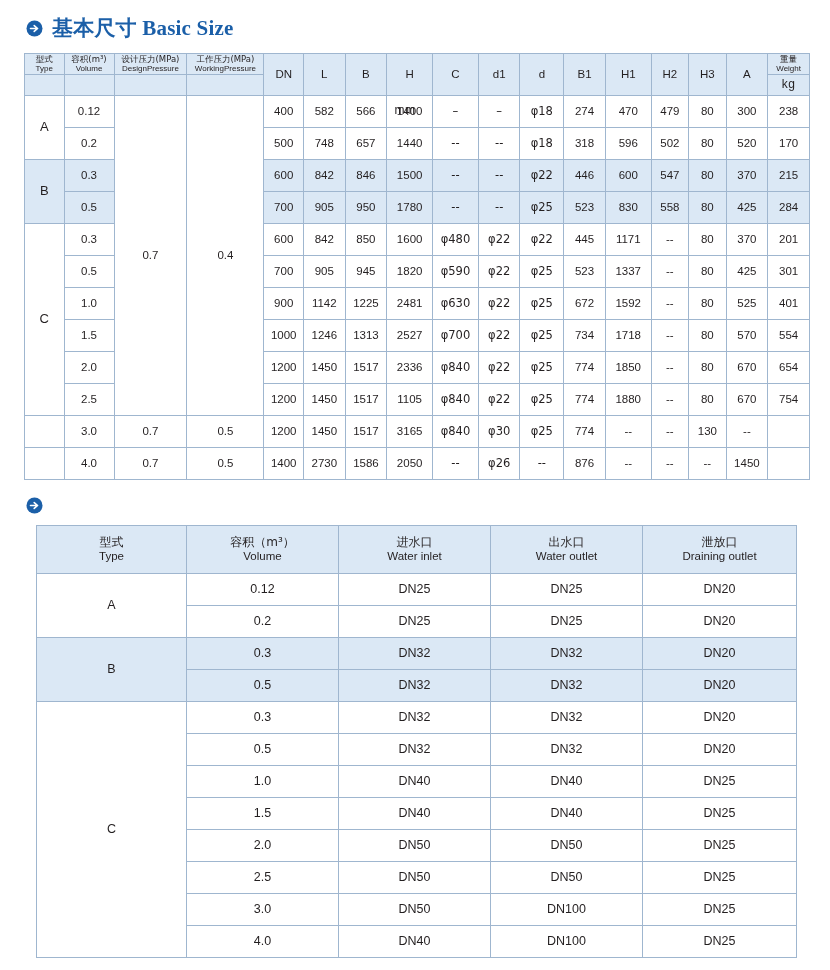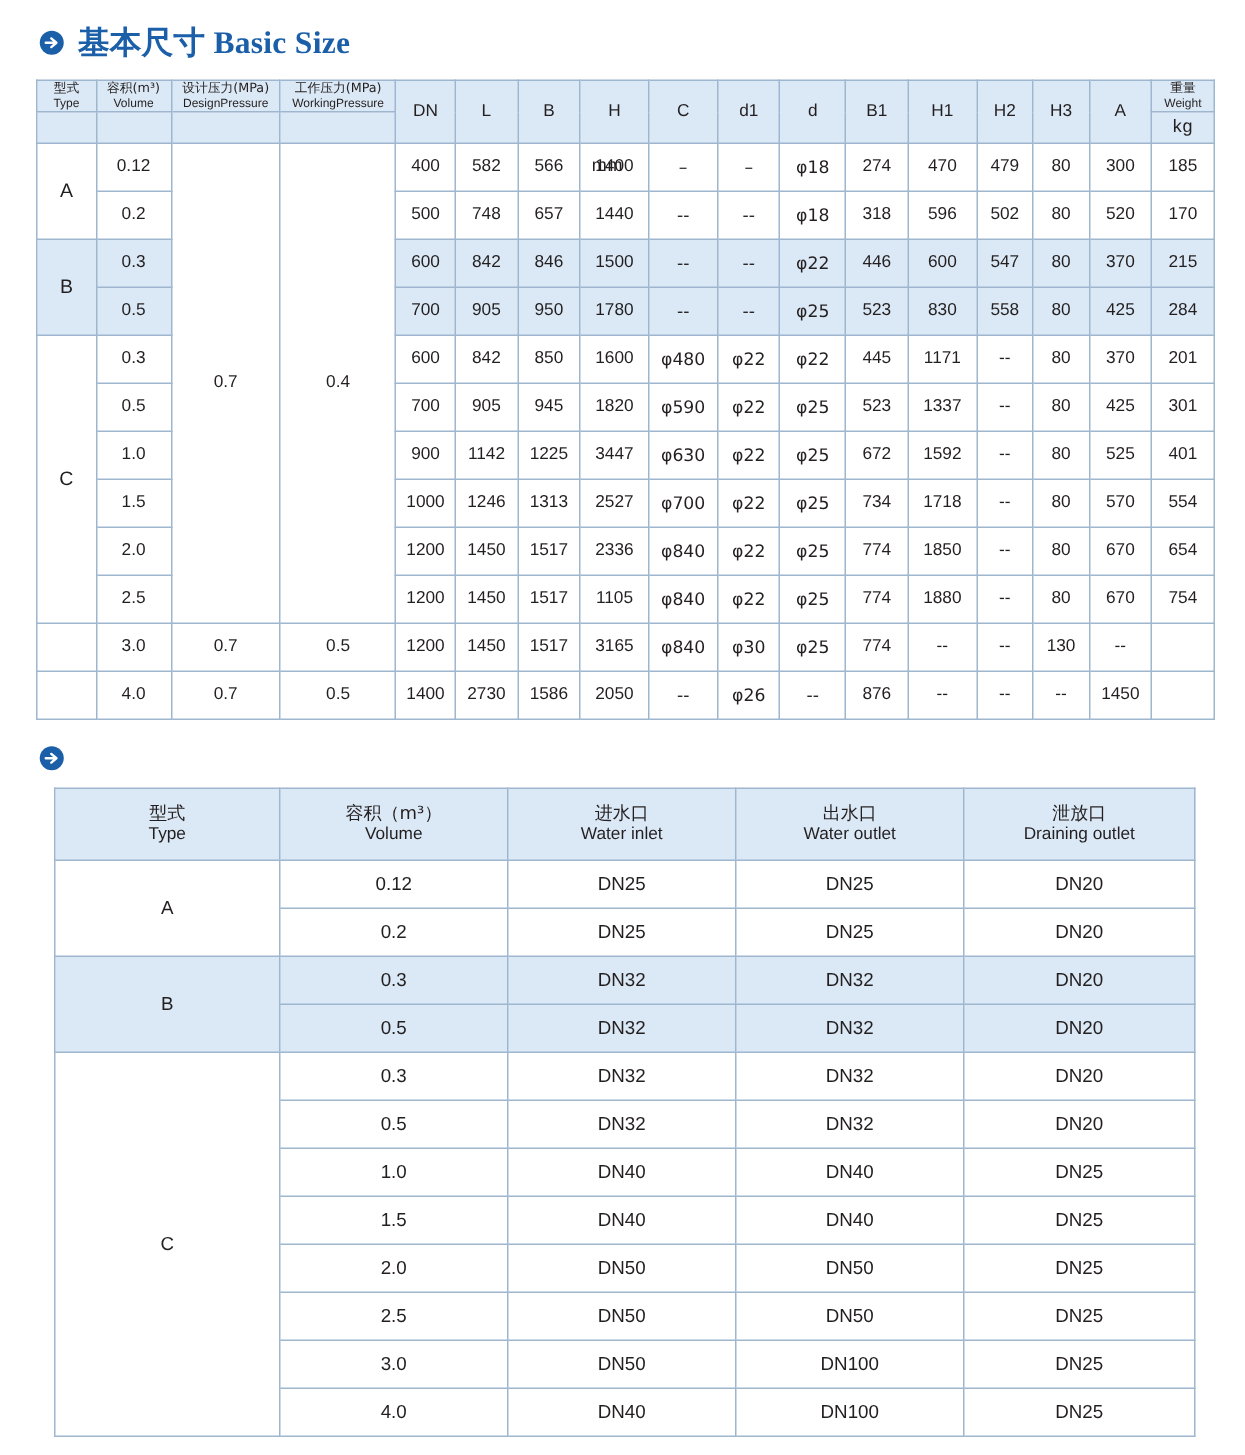--- a/index.html
+++ b/index.html
@@ -191,21 +191,21 @@
         <td>566</td>
         <td>1400</td>
         <td class="phi">–</td>
         <td class="phi">–</td>
         <td class="phi">φ18</td>
         <td>274</td>
         <td>470</td>
         <td>479</td>
         <td>80</td>
         <td>300</td>
-        <td>185</td>
+        <td>238</td>
       </tr>
 
       <tr>
         <td>0.2</td>
         <td>500</td>
         <td>748</td>
         <td>657</td>
         <td>1440</td>
         <td class="phi">--</td>
         <td class="phi">--</td>
@@ -286,21 +286,21 @@
         <td>80</td>
         <td>425</td>
         <td>301</td>
       </tr>
 
       <tr>
         <td>1.0</td>
         <td>900</td>
         <td>1142</td>
         <td>1225</td>
-        <td>3447</td>
+        <td>2481</td>
         <td class="phi">φ630</td>
         <td class="phi">φ22</td>
         <td class="phi">φ25</td>
         <td>672</td>
         <td>1592</td>
         <td>--</td>
         <td>80</td>
         <td>525</td>
         <td>401</td>
       </tr>

